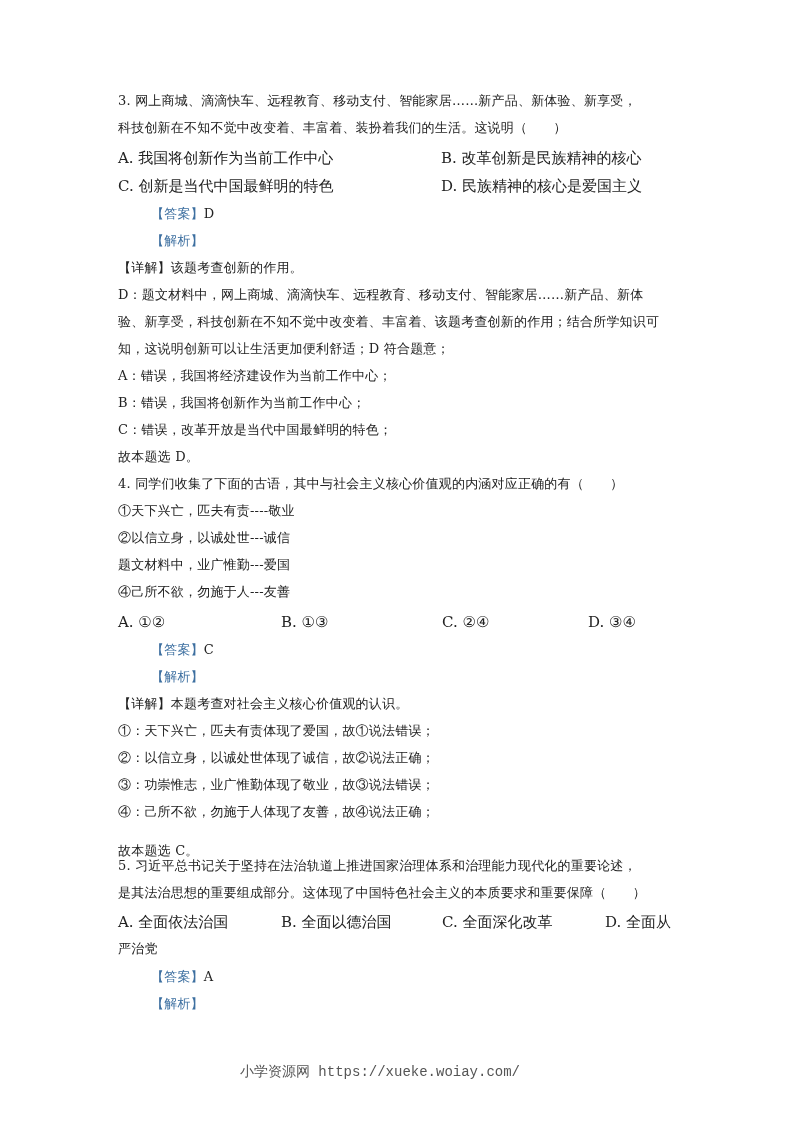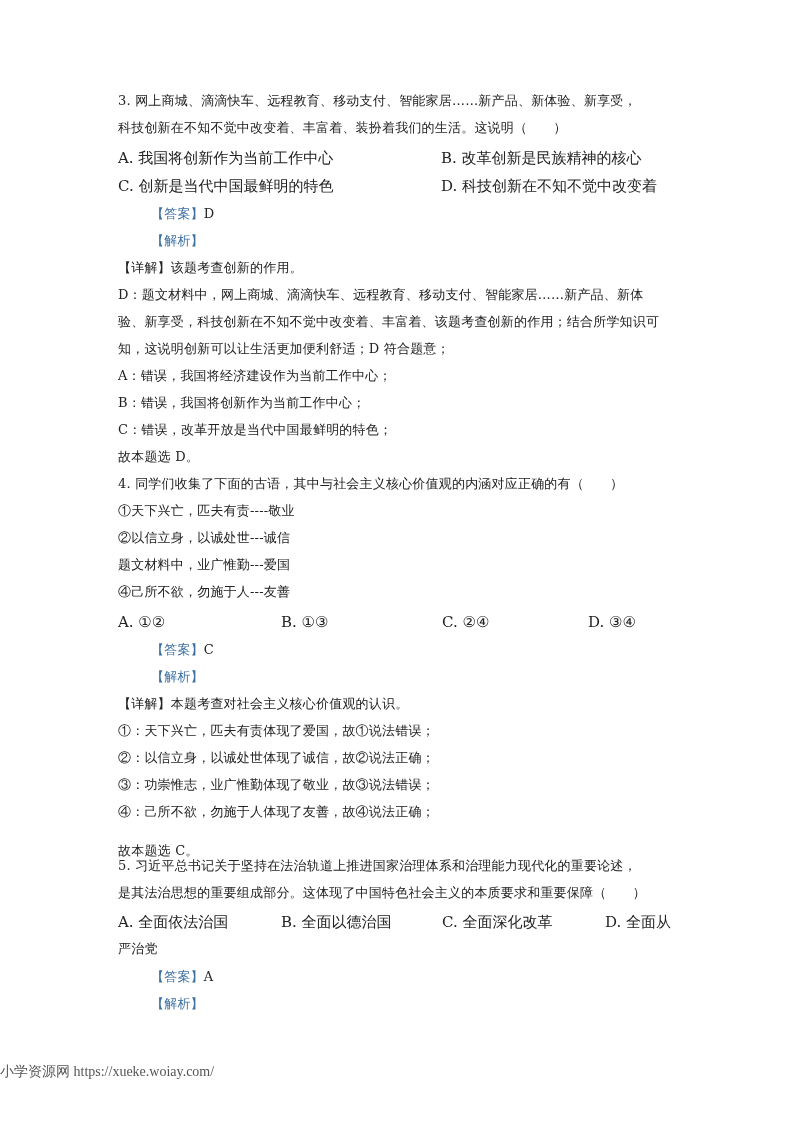--- a/index.html
+++ b/index.html
@@ -2,34 +2,34 @@
 <html><head>
 <meta charset="utf-8">
 <style>
   html, body { margin: 0; padding: 0; background: #ffffff; }
   body { width: 793px; height: 1122px; position: relative; overflow: hidden;
          font-family: "DejaVu Serif", "Liberation Serif", serif; color: #222; }
   .page { position: absolute; left: 118px; top: 92px; width: 560px; }
   .line { position: absolute; left: 0; font-size: 13px; line-height: 18px; white-space: nowrap; letter-spacing: 0.2px; }
   .opt { position: absolute; font-size: 15px; line-height: 18px; white-space: nowrap; }
   .tag { color: #3d6fa0; margin-left: 33px; }
-  .footer { position: absolute; left: 0; width: 760px; top: 1063px; text-align: left;
-            font-family: Liberation Serif, serif; font-size: 14px; color: #555; }
+  .footer { position: absolute; left: 0; width: 760px; top: 1063px; text-align: center;
+            font-family: Liberation Mono, monospace; font-size: 14px; color: #555; }
 </style>
 </head>
 <body>
 
 <div class="page">
 
   <div class="line" style="top:0px">3. 网上商城、滴滴快车、远程教育、移动支付、智能家居……新产品、新体验、新享受，</div>
   <div class="line" style="top:27px">科技创新在不知不觉中改变着、丰富着、装扮着我们的生活。这说明（　　）</div>
   <div class="opt" style="left:0;top:57px">A. 我国将创新作为当前工作中心</div>
   <div class="opt" style="left:323px;top:57px">B. 改革创新是民族精神的核心</div>
   <div class="opt" style="left:0;top:85px">C. 创新是当代中国最鲜明的特色</div>
-  <div class="opt" style="left:323px;top:85px">D. 科技创新在不知不觉中改变着</div>
+  <div class="opt" style="left:323px;top:85px">D. 民族精神的核心是爱国主义</div>
   <div class="line" style="top:113px">
     <span class="tag">【答案】</span><span>D</span>
   </div>
   <div class="line tag" style="top:140px">【解析】</div>
   <div class="line" style="top:167px">
     <span>【详解】</span><span>该题考查创新的作用。</span>
   </div>
   <div class="line" style="top:194px">D：题文材料中，网上商城、滴滴快车、远程教育、移动支付、智能家居……新产品、新体</div>
   <div class="line" style="top:221px">验、新享受，科技创新在不知不觉中改变着、丰富着、该题考查创新的作用；结合所学知识可</div>
   <div class="line" style="top:248px">知，这说明创新可以让生活更加便利舒适；D 符合题意；</div>

